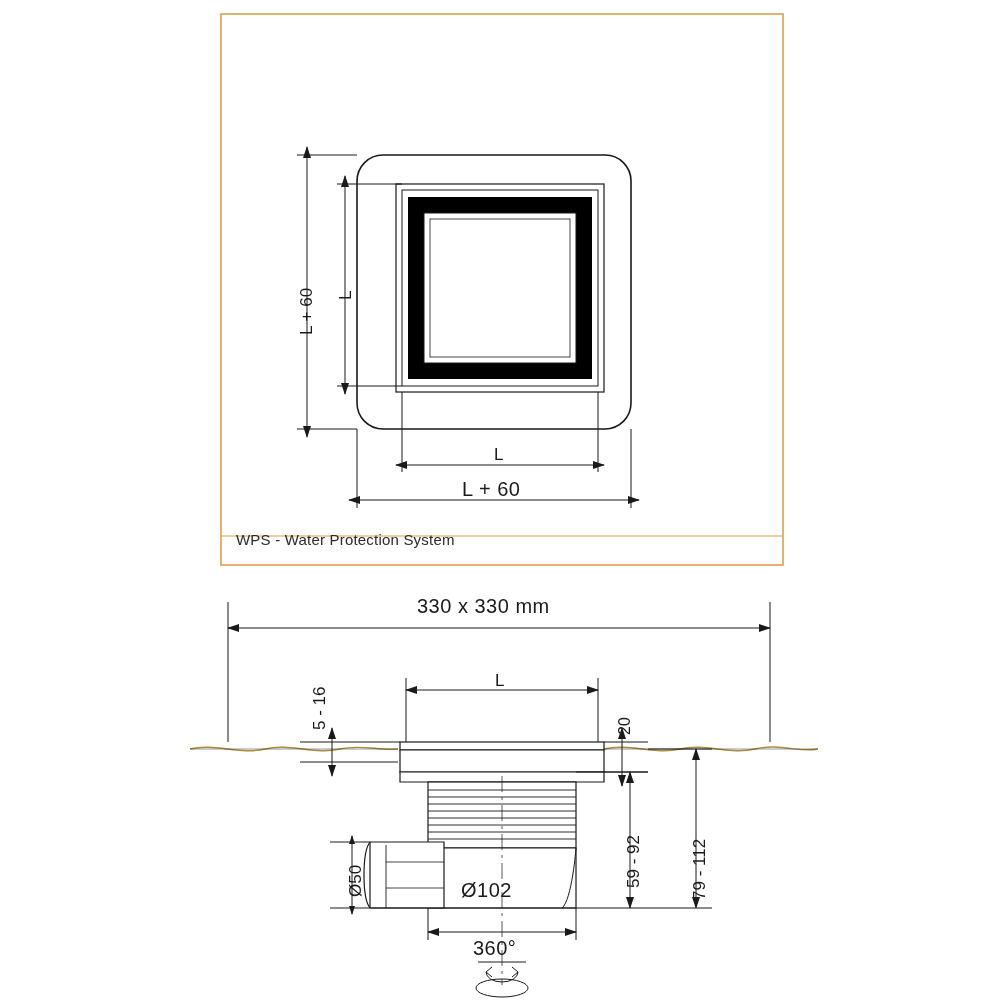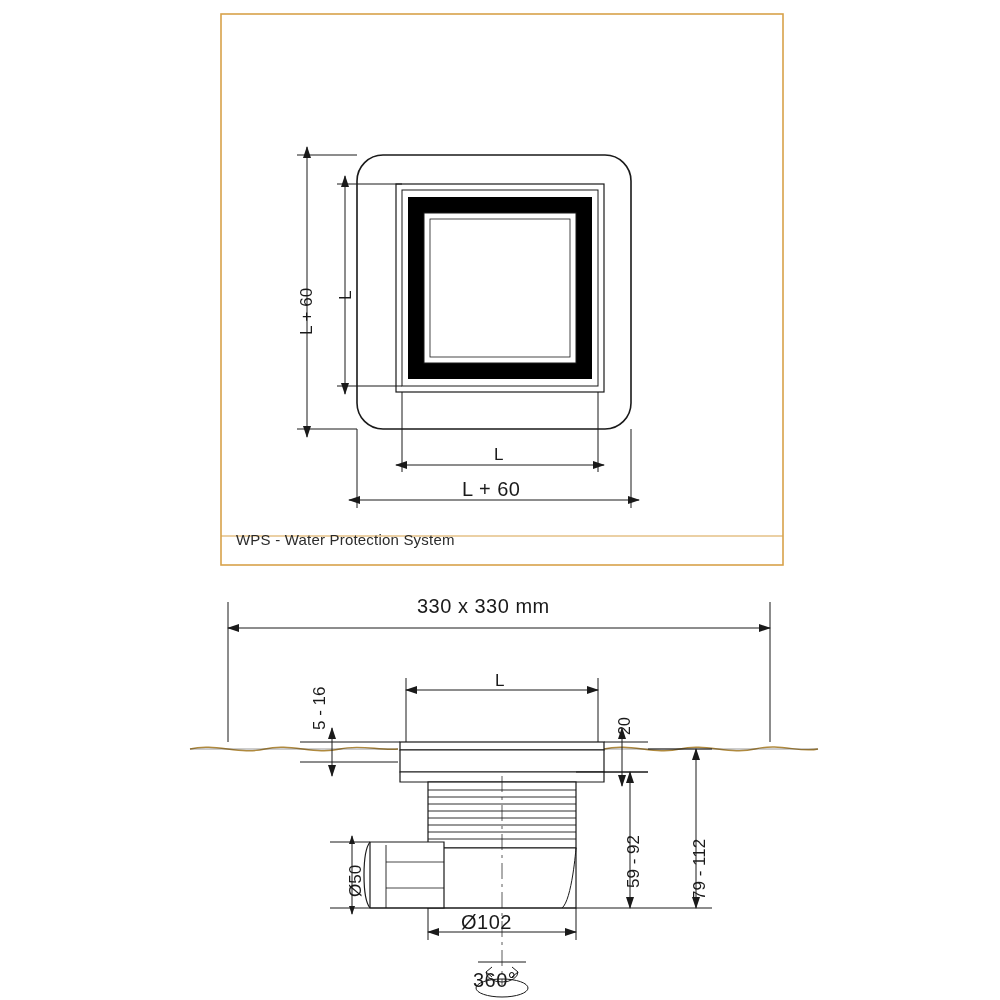--- a/index.html
+++ b/index.html
@@ -234,17 +234,17 @@
   <div class="lbl dim rot90" style="left:311px; top:730px;">5 - 16</div>
 
   <div class="lbl dim-sm rot90" style="left:617px; top:735px;">20</div>
 
   <div class="lbl dim rot90" style="left:625px; top:888px;">59 - 92</div>
 
   <div class="lbl dim rot90" style="left:691px; top:900px;">79 - 112</div>
 
   <div class="lbl dim rot90" style="left:347px; top:897px;">Ø50</div>
 
-  <div class="lbl dim-top" style="left:461px; top:912px;text-align:center;">Ø102</div>
-
-  <div class="lbl dim-top" style="left:473px; top:938px;margin-top:32px;">360°</div>
+  <div class="lbl dim-top" style="left:461px; top:880px;text-align:center;">Ø102</div>
+
+  <div class="lbl dim-top" style="left:473px; top:938px;">360°</div>
 
 </div>
 
 </body></html>

